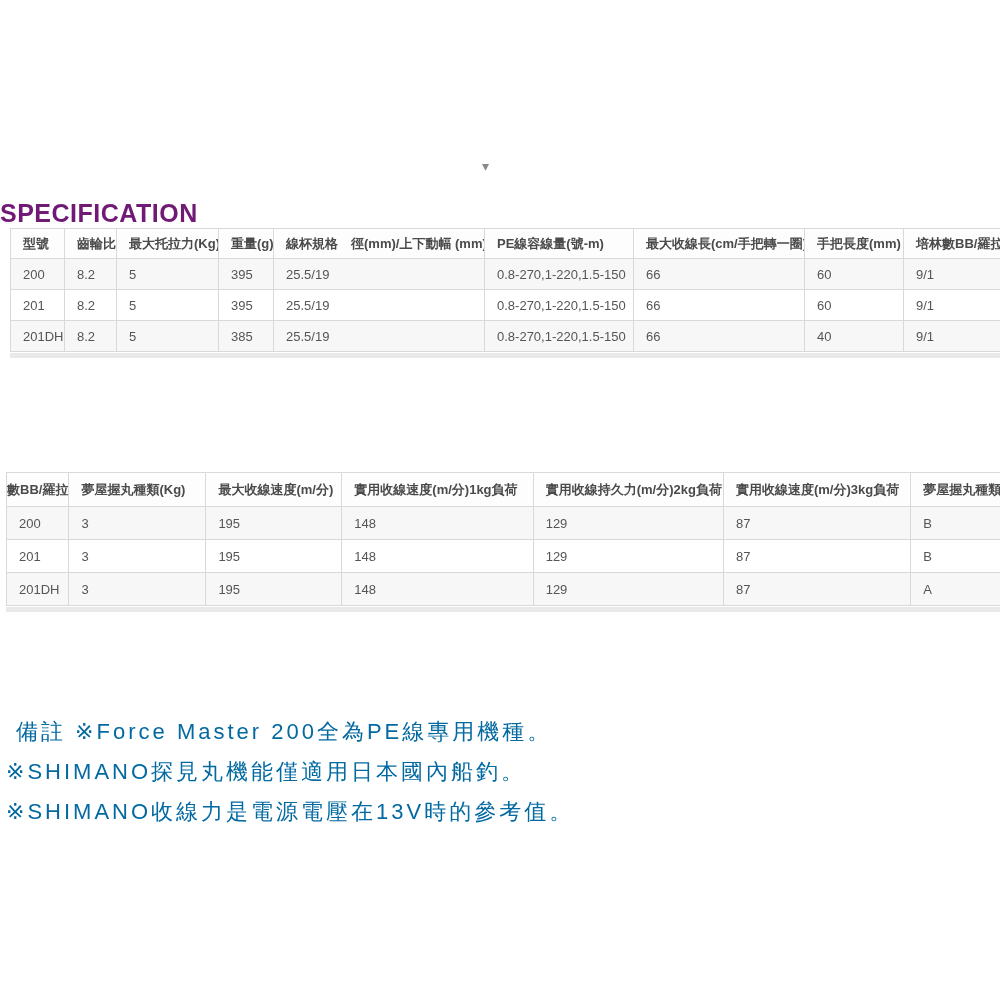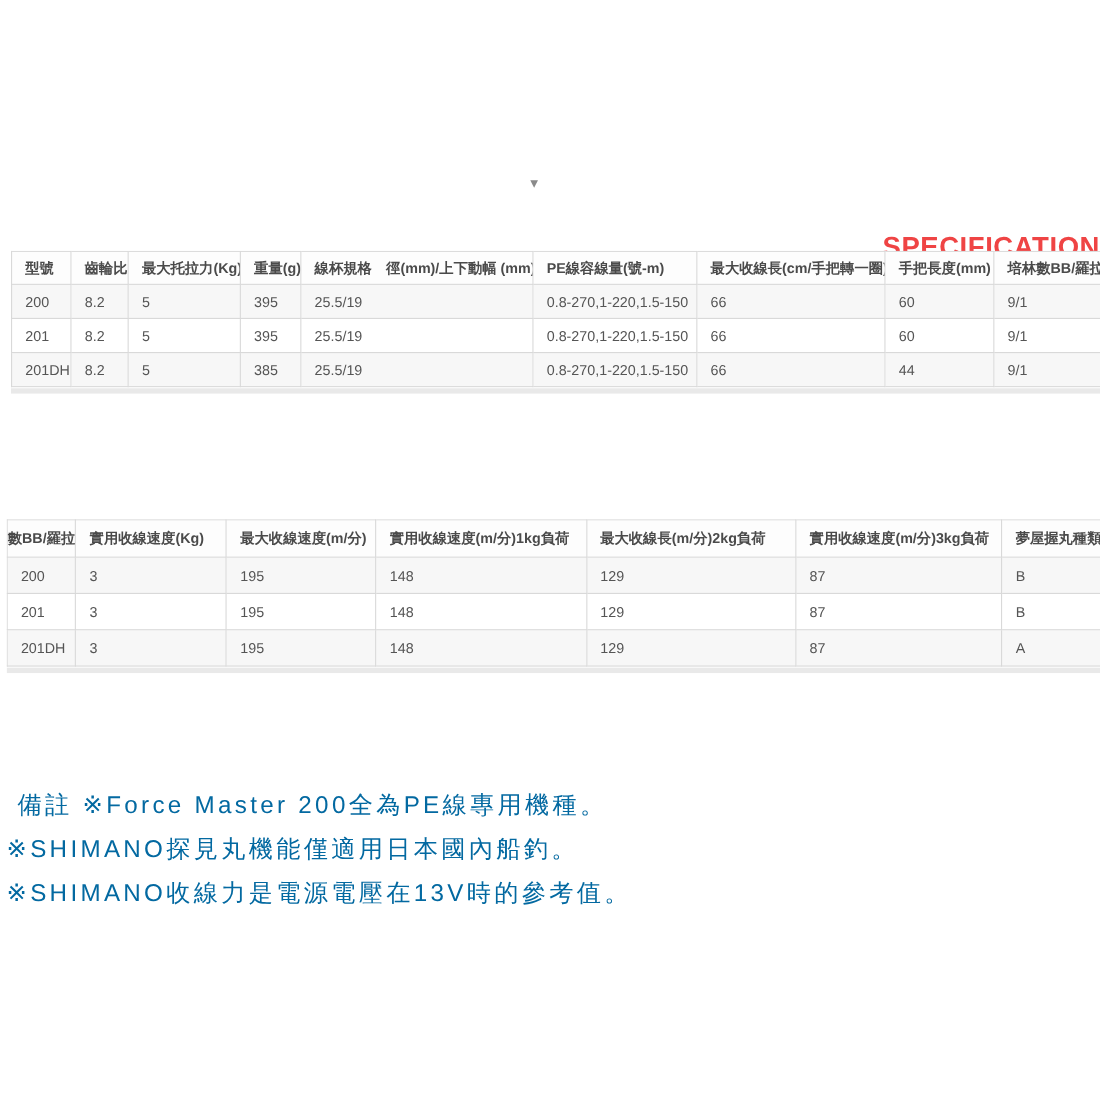--- a/index.html
+++ b/index.html
@@ -7,23 +7,23 @@
     width:1000px;height:1000px;position:relative;overflow:hidden;
     background:#ffffff;
     font-family:"Liberation Sans","DejaVu Sans",sans-serif;
   }
   
   .chevron{
     position:absolute;top:159px;left:482px;
     font-size:14px;color:#8a8a8a;line-height:14px;
   }
   .title{
-    position:absolute;top:194px;left:0;width:1000px;
-    text-align:right;font-size:25px;font-weight:bold;
-    color:#ef4444;letter-spacing:0.5px;
+    position:absolute;top:182px;left:0;width:1000px;
+    text-align:left;font-size:25px;font-weight:bold;
+    color:#701a75;letter-spacing:0.5px;
   }
   
   .t1wrap{position:absolute;top:228px;left:10px;width:990px;overflow:hidden;}
   .t2wrap{position:absolute;top:472px;left:6px;width:994px;overflow:hidden;}
   table.spec{
     border-collapse:collapse;table-layout:fixed;background:#fff;
   }
   #table1{width:1032px;}
   #table2{width:1000px;}
   table.spec th,table.spec td{
@@ -106,21 +106,21 @@
           <td>9/1</td>
         </tr>
         <tr>
           <td>201DH</td>
           <td>8.2</td>
           <td>5</td>
           <td>385</td>
           <td>25.5/19</td>
           <td>0.8-270,1-220,1.5-150</td>
           <td>66</td>
-          <td>44</td>
+          <td>40</td>
           <td>9/1</td>
         </tr>
       </tbody>
   </table>
   <div class="scroll-strip"></div>
 </div>
 
 <div class="t2wrap">
   <table class="spec" id="table2">
     <colgroup>
@@ -128,24 +128,24 @@
         <col style="width:136px">
         <col style="width:135px">
       <col style="width:190px">
         <col style="width:189px">
         <col style="width:186px">
       <col style="width:94px">
     </colgroup>
     <thead>
         <tr>
           <th>數BB/羅拉</th>
-          <th>實用收線速度(Kg)</th>
+          <th>夢屋握丸種類(Kg)</th>
           <th>最大收線速度(m/分)</th>
           <th>實用收線速度(m/分)1kg負荷</th>
-          <th>最大收線長(m/分)2kg負荷</th>
+          <th>實用收線持久力(m/分)2kg負荷</th>
           <th>實用收線速度(m/分)3kg負荷</th>
           <th>夢屋握丸種類</th>
         </tr>
       </thead>
     <tbody>
         <tr>
           <td>200</td>
           <td>3</td>
           <td>195</td>
           <td>148</td>

